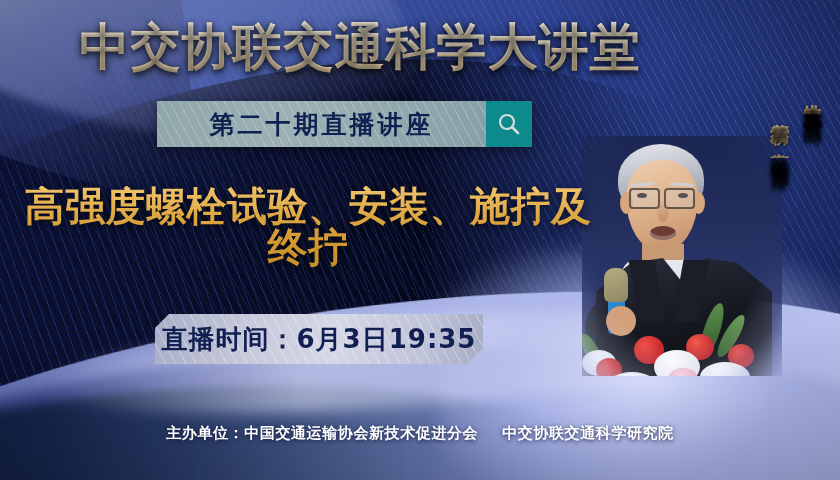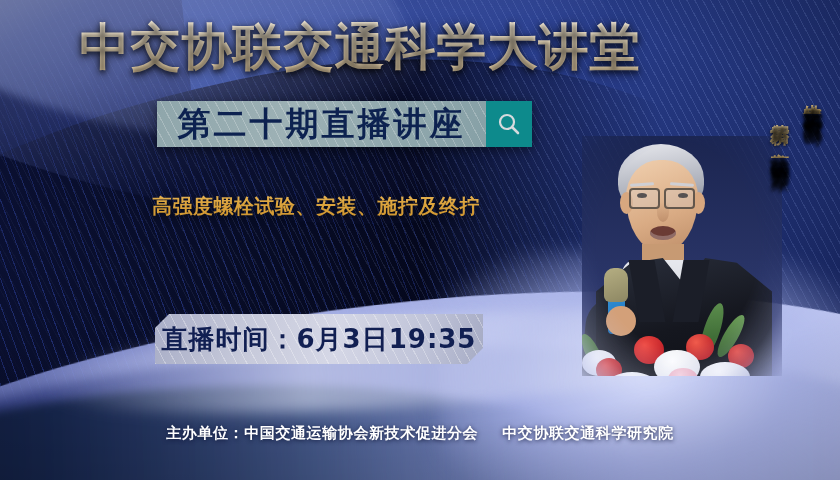--- a/index.html
+++ b/index.html
@@ -183,32 +183,32 @@
     display:flex;align-items:center;justify-content:center;
     overflow:hidden;
   }
   .searchbar-field:after{
     content:"";position:absolute;inset:0;
     background-image:repeating-linear-gradient(62deg, rgba(255,255,255,.22) 0 1px, rgba(0,0,0,0) 1px 8px);
     pointer-events:none;
   }
   .searchbar-text{
     position:relative;z-index:2;
-    font-size:33px;font-weight:bold;letter-spacing:3px;color:#0d2250;
+    font-size:25px;font-weight:bold;letter-spacing:3px;color:#0d2250;
     font-family:"DejaVu Sans","Liberation Sans",sans-serif;
   }
   .searchbar-btn{
     width:46px;background:#0d8a8c;
     display:flex;align-items:center;justify-content:center;
   }
 
   .lecture-title{
-    position:absolute;left:16px;top:186px;width:600px;
+    position:absolute;left:8px;top:186px;width:600px;
     text-align:center;
-    font-size:20px;line-height:41px;font-weight:bold;letter-spacing:.5px;
+    font-size:40px;line-height:41px;font-weight:bold;letter-spacing:.5px;
     background:linear-gradient(180deg,#f2c46b 0%,#dca53f 40%,#c78c26 100%);
     -webkit-background-clip:text;background-clip:text;color:transparent;
     filter:drop-shadow(0 2px 4px rgba(0,0,0,.7));
     font-family:"DejaVu Sans","Liberation Sans",sans-serif;
   }
   .lecture-title .ln{display:block;}
   .lecture-title .ln2{letter-spacing:1px;}
 
   .time-badge{
     position:absolute;left:155px;top:314px;width:328px;height:50px;

